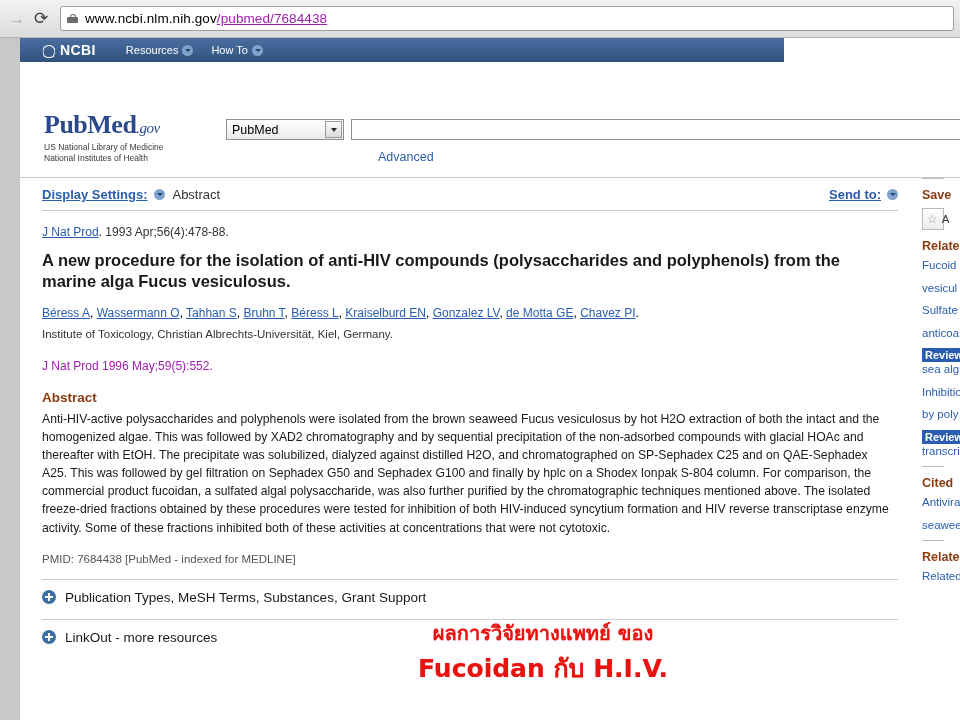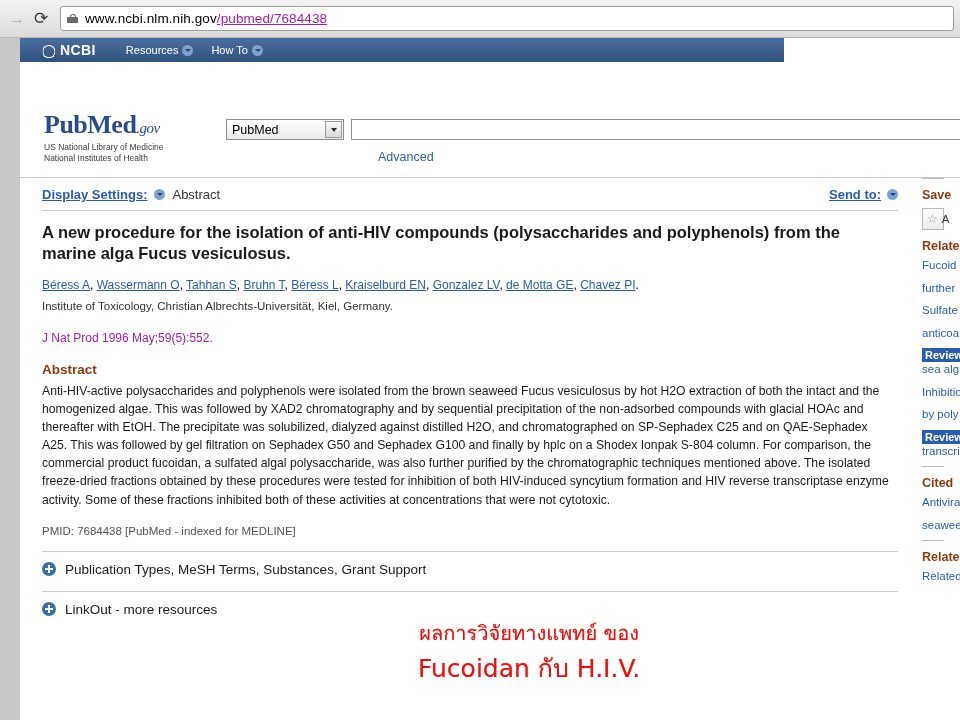--- a/index.html
+++ b/index.html
@@ -448,21 +448,21 @@
     font-size: 12px;
   }
 
   
   .overlay-caption {
     position: absolute;
     left: 418px;
     top: 582px;
     text-align: center;
     color: #e8120e;
-    font-weight: normal;
+    font-weight: bold;
     line-height: 1.32;
     text-shadow: 0 0 1px rgba(232,18,14,0.4);
   }
   .overlay-caption .line1 {
     font-size: 20px;
     font-family: "DejaVu Sans", sans-serif;
   }
   .overlay-caption .line2 {
     font-size: 25px;
     margin-top: 6px;
@@ -534,20 +534,23 @@
         <span class="display-settings">Display Settings:</span>
         <span class="caret-box"></span>
         <span class="display-mode">Abstract</span>
       </div>
       <div class="send-to">
         <span class="lbl">Send to:</span>
         <span class="caret-box"></span>
       </div>
     </div>
 
+    <div class="citation-line">
+      <span class="journal">J Nat Prod</span><span>. 1993 Apr;56(4):478-88.</span>
+    </div>
 
     <div class="article-title">A new procedure for the isolation of anti-HIV compounds (polysaccharides and polyphenols) from the marine alga Fucus vesiculosus.</div>
 
     <div class="authors">
       <a href="#">Béress A</a>, <a href="#">Wassermann O</a>, <a href="#">Tahhan S</a>, <a href="#">Bruhn T</a>, <a href="#">Béress L</a>, <a href="#">Kraiselburd EN</a>, <a href="#">Gonzalez LV</a>, <a href="#">de Motta GE</a>, <a href="#">Chavez PI</a>.
     </div>
 
     <div class="affiliation">Institute of Toxicology, Christian Albrechts-Universität, Kiel, Germany.</div>
 
     <div class="erratum-body">J Nat Prod 1996 May;59(5):552.</div>
@@ -573,21 +576,21 @@
       <div class="sb-title">Save</div>
       <div class="sb-fav">
         <span class="star">☆</span>
         <span>A</span>
       </div>
     </div>
 
     <div class="sb-block">
       <div class="sb-title">Relate</div>
       <div class="sb-link">Fucoid</div>
-      <div class="sb-link">further</div>
+      <div class="sb-link">vesicul</div>
       <div class="sb-link">Sulfate</div>
       <div class="sb-link">anticoa</div>
       <div class="sb-tag">Review</div>
       <div class="sb-link">sea alg</div>
       <div class="sb-link">Inhibitio</div>
       <div class="sb-link">by poly</div>
       <div class="sb-tag">Review</div>
       <div class="sb-link">transcri</div>
     </div>
 

